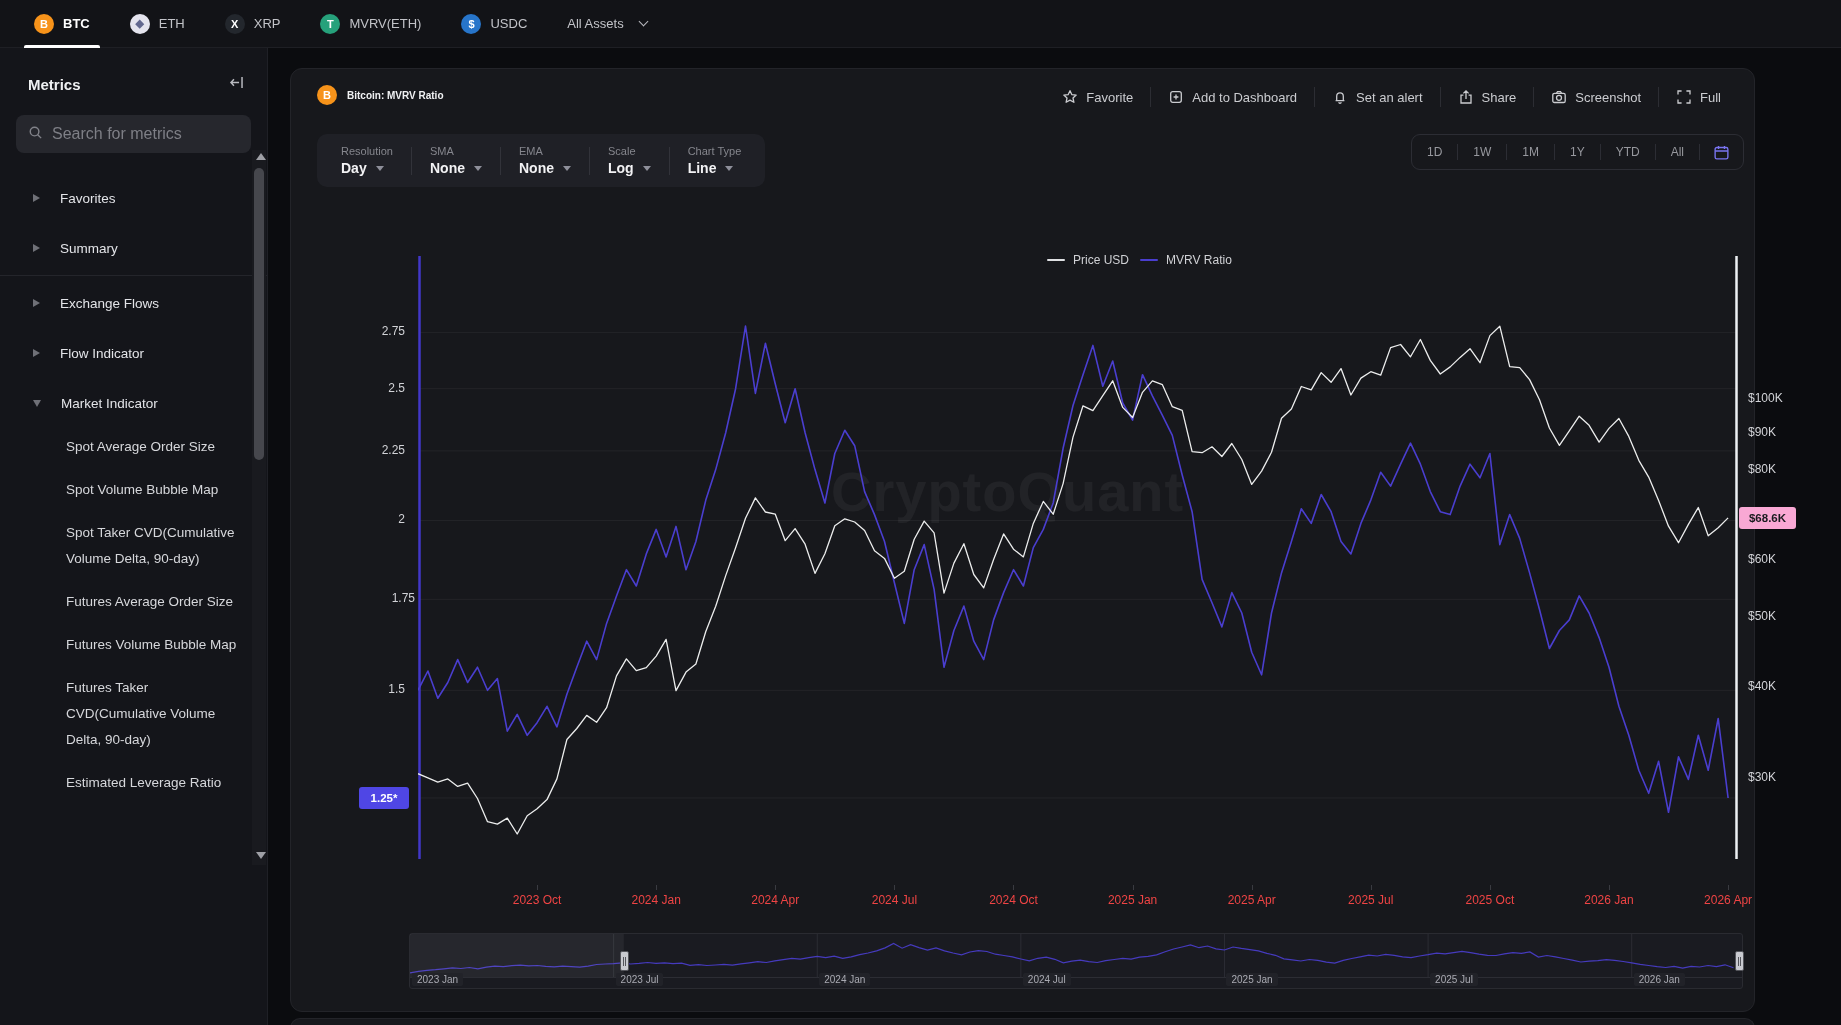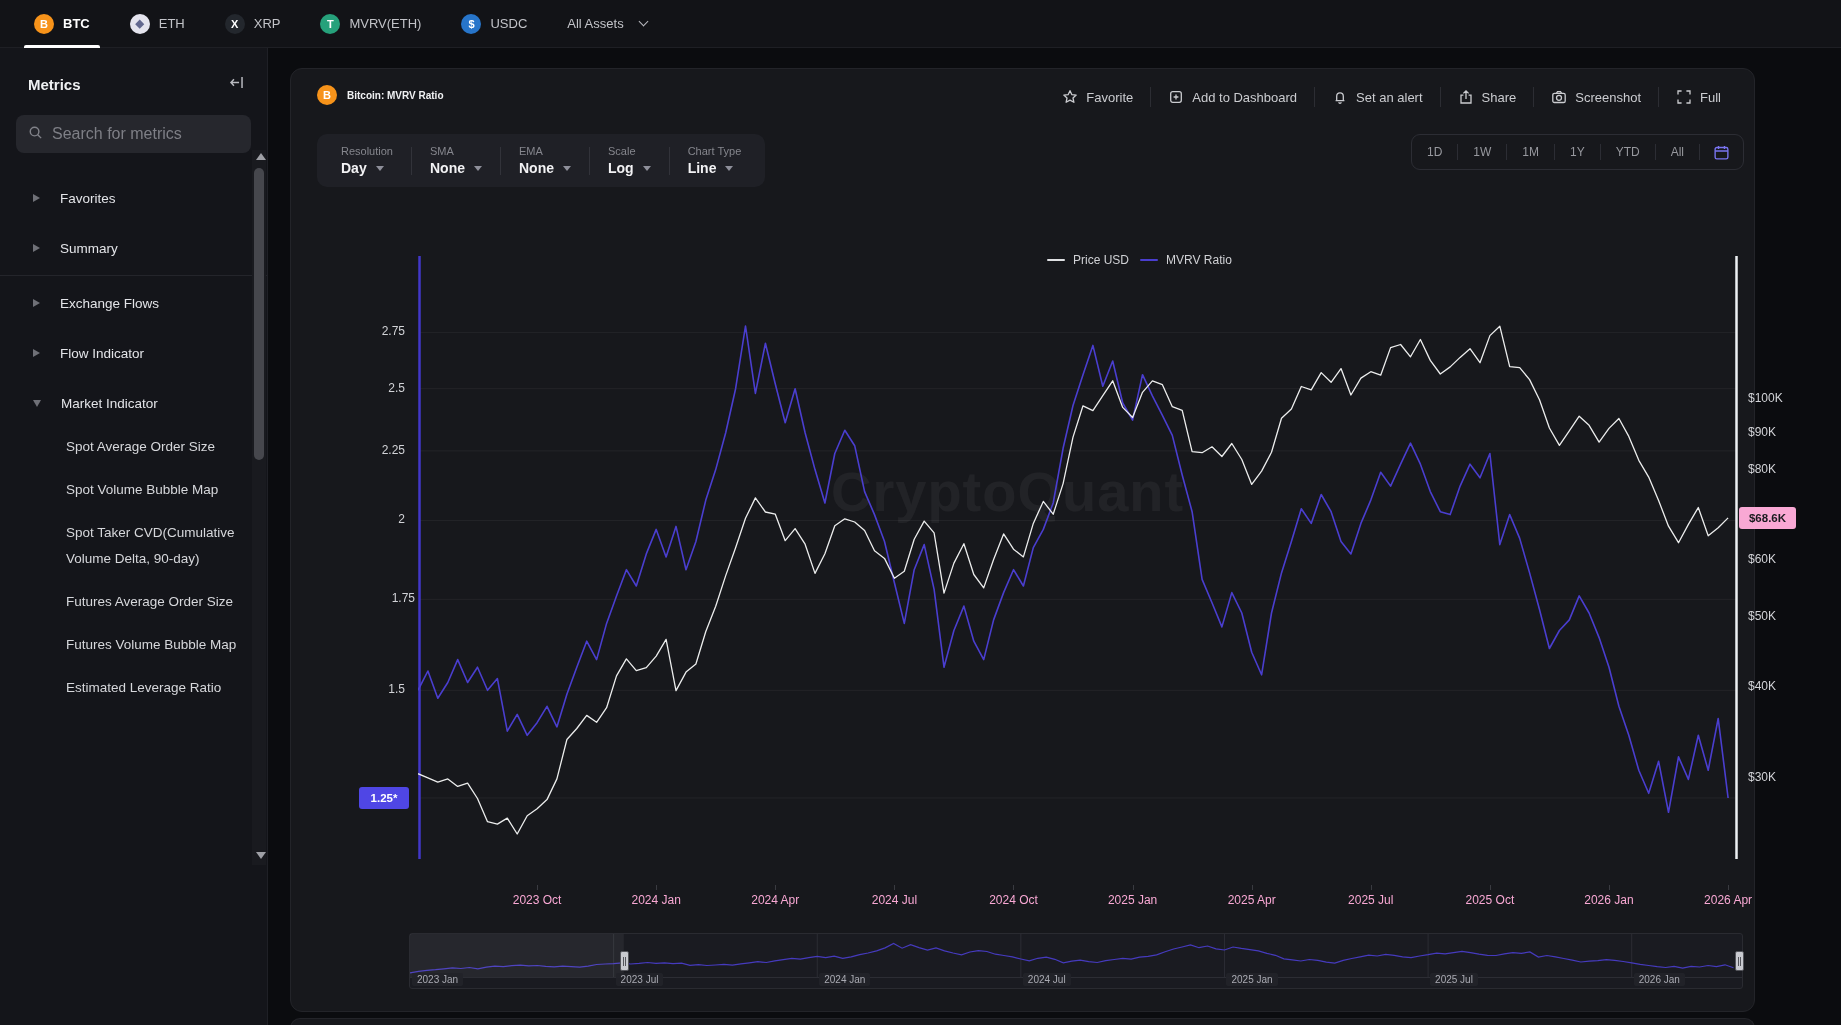--- a/index.html
+++ b/index.html
@@ -78,21 +78,21 @@
   .chart-wrap { position:absolute; left:127px; top:187px; width:1320px; height:603px; }
   .watermark { position:absolute; left:540px; top:390px; font-size:56px; font-weight:700;
     color:rgba(255,255,255,0.05); letter-spacing:1px; pointer-events:none;}
 
   .ytick-l { position:absolute; width:52px; text-align:right; font-size:12px; color:#d2d3d7; }
   .ytick-r { position:absolute; left:1457px; font-size:12px; color:#d2d3d7; }
   .badge-l { position:absolute; left:68px; width:50px; height:22px; background:#4f46e5; color:#fff;
     font-size:11.5px; font-weight:700; display:flex; align-items:center; justify-content:center; border-radius:3px; }
   .badge-r { position:absolute; left:1448px; width:57px; height:22px; background:#f9a8d4; color:#1a1b1f;
     font-size:11.5px; font-weight:700; display:flex; align-items:center; justify-content:center; border-radius:3px; }
-  .xtick { position:absolute; top:824px; width:74px; text-align:center; font-size:12px; color:#f9a8d4; }
+  .xtick { position:absolute; top:824px; width:74px; text-align:center; font-size:12px; color:#ef4444; }
   .xmark { position:absolute; top:816px; width:1px; height:5px; background:#3a3b41; }
 
   .nav { position:absolute; left:118px; top:864px; width:1334px; height:56px; background:#1a1b21;
     border:1px solid #2a2b31; border-radius:3px; }
   .nav-label { position:absolute; bottom:2px; font-size:10px; color:#aaabb3; background:rgba(34,35,41,0.92);
     padding:1px 5px; border-radius:2px; white-space:nowrap;}
   .nav-handle { position:absolute; top:50%; margin-top:-10px; width:9px; height:20px; background:#c9cad0;
     border:1px solid #54555b; border-radius:2px; display:flex; align-items:center; justify-content:center; gap:1.5px; cursor:ew-resize;}
   .nav-handle i { display:block; width:1px; height:9px; background:#54555b; }
 </style>
@@ -168,20 +168,21 @@
       <div class="t-row">
         <span class="tri-d"></span>
         <span>Market Indicator</span>
       </div>
       <div class="sub-list">
         <div class="sub-item">Spot Average Order Size</div>
         <div class="sub-item">Spot Volume Bubble Map</div>
         <div class="sub-item">Spot Taker CVD(Cumulative Volume Delta, 90-day)</div>
         <div class="sub-item">Futures Average Order Size</div>
         <div class="sub-item">Futures Volume Bubble Map</div>
+        <div class="sub-item">Futures Taker CVD(Cumulative Volume Delta, 90-day)</div>
         <div class="sub-item">Estimated Leverage Ratio</div>
       </div>
     </div>
 </div>
 <div class="sb-track"></div>
 <div class="sb-thumb"></div>
 <div class="sb-up"></div>
 <div class="sb-dn"></div>
 
 <div class="panel">

